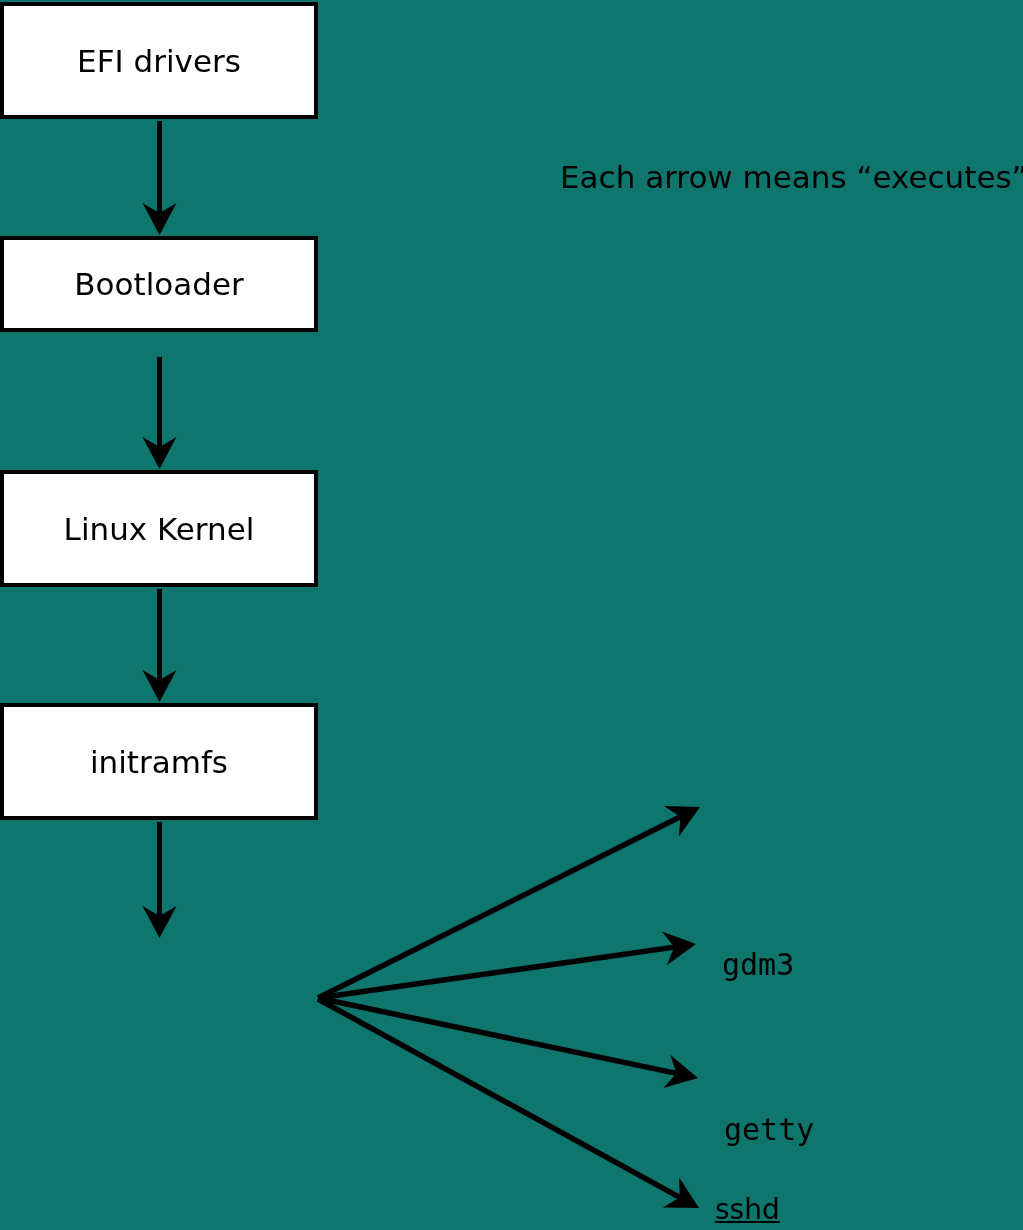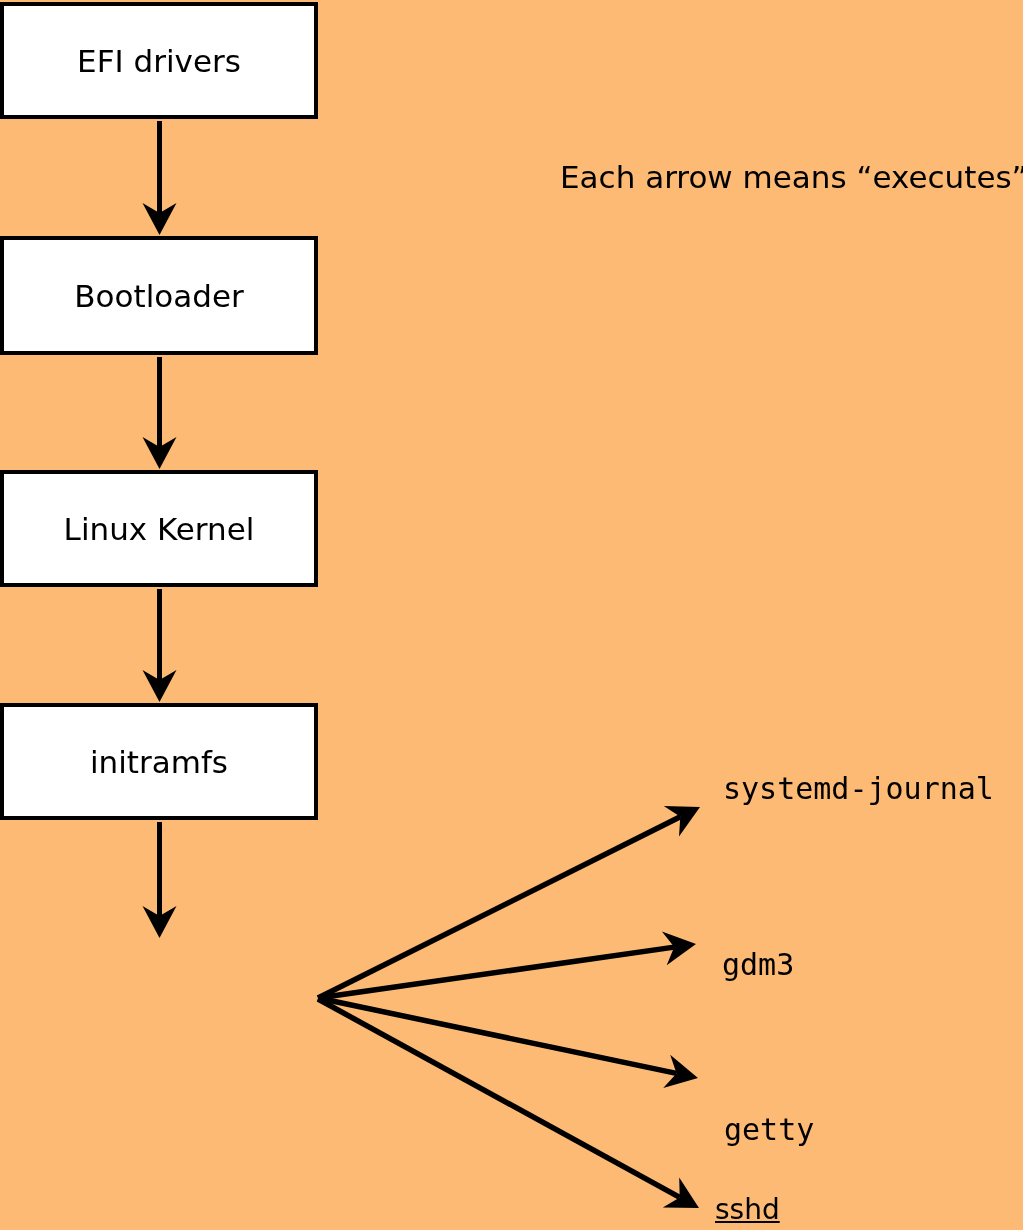--- a/index.html
+++ b/index.html
@@ -4,21 +4,21 @@
 <style>
   html, body {
     margin: 0;
     padding: 0;
     background: #ffffff;
   }
   #canvas {
     position: relative;
     width: 1023px;
     height: 1230px;
-    background: #fdba74;
+    background: #0f766e;
     overflow: hidden;
     font-family: "DejaVu Sans", sans-serif;
     color: #000000;
   }
   #arrow-layer {
     position: absolute;
     left: 0;
     top: 0;
     width: 1023px;
     height: 1230px;
@@ -102,30 +102,29 @@
     </g>
     <g>
       <line class="arrow-line" stroke-width="5.5" x1="318" y1="999" x2="679.7" y2="1197.4"></line>
       <polygon class="arrow-head" points="699,1208 662.8,1207.4 679.7,1197.4 679.2,1177.6"></polygon>
     </g>
   </svg>
 
   <div class="node" style="top:2px;">
     <span>EFI drivers</span>
   </div>
-  <div class="node" style="top:236px; height:119px;">
+  <div class="node" style="top:236px; height:96px;">
     <span>Bootloader</span>
   </div>
   <div class="node" style="top:470px;">
     <span>Linux Kernel</span>
   </div>
   <div class="node" style="top:703px;justify-content:center;">
     <span>initramfs</span>
   </div>
 
   <div class="annotation">Each arrow means “executes”.</div>
 
-  <div class="target-label" style="left:723px; top:774px;">systemd-journal</div>
   <div class="target-label" style="left:722px; top:950px;">gdm3</div>
   <div class="target-label" style="left:724px; top:1115px;">getty</div>
   <div class="target-label sans" style="left:715px; top:1195px;">sshd</div>
 
 </div>
 
 </body></html>

